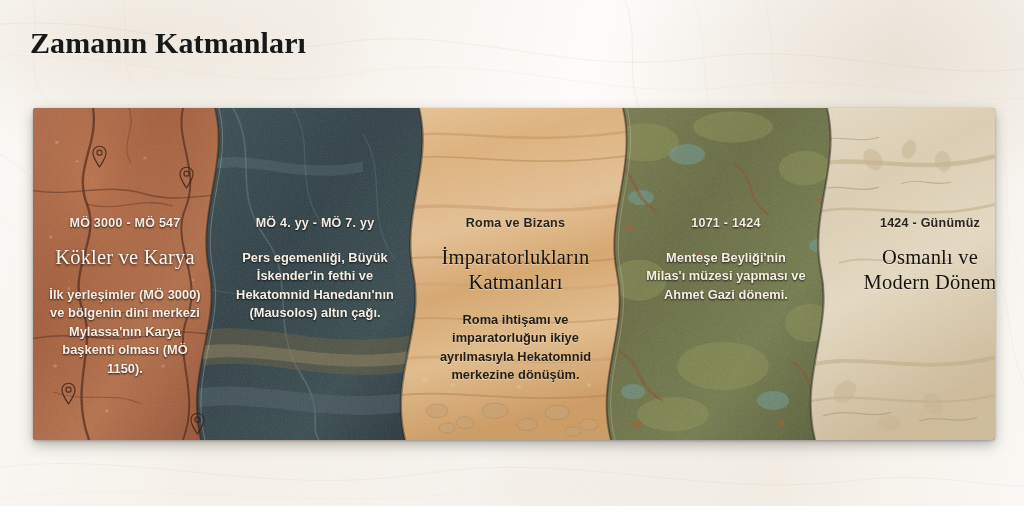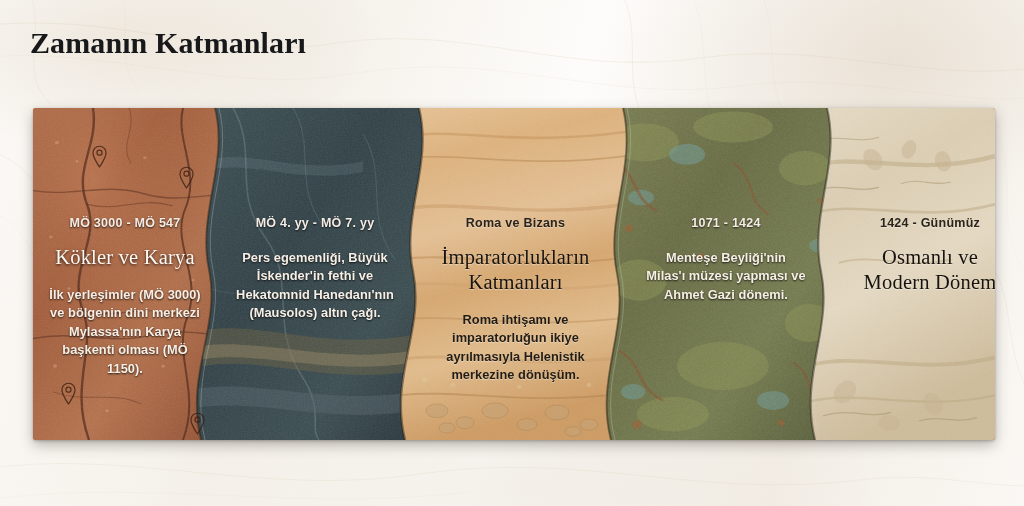--- a/index.html
+++ b/index.html
@@ -413,21 +413,21 @@
     </div>
 
     <div class="panel-text theme-light" style="left:192px; width:180px;">
       <div class="panel-era">MÖ 4. yy - MÖ 7. yy</div>
       <div class="panel-desc">Pers egemenliği, Büyük İskender'in fethi ve Hekatomnid Hanedanı'nın (Mausolos) altın çağı.</div>
     </div>
 
     <div class="panel-text theme-dark" style="left:390px; width:185px; padding-top:108px;">
       <div class="panel-era">Roma ve Bizans</div>
       <div class="panel-title">İmparatorlukların Katmanları</div>
-      <div class="panel-desc">Roma ihtişamı ve imparatorluğun ikiye ayrılmasıyla Helenistik merkezine dönüşüm.</div>
+      <div class="panel-desc">Roma ihtişamı ve imparatorluğun ikiye ayrılmasıyla Hekatomnid merkezine dönüşüm.</div>
     </div>
 
     <div class="panel-text theme-light" style="left:608px; width:170px;">
       <div class="panel-era">1071 - 1424</div>
       <div class="panel-desc">Menteşe Beyliği'nin Milas'ı müzesi yapması ve Ahmet Gazi dönemi.</div>
     </div>
 
     <div class="panel-text theme-dark" style="left:818px; width:158px;">
       <div class="panel-era">1424 - Günümüz</div>
       <div class="panel-title">Osmanlı ve Modern Dönem</div>

